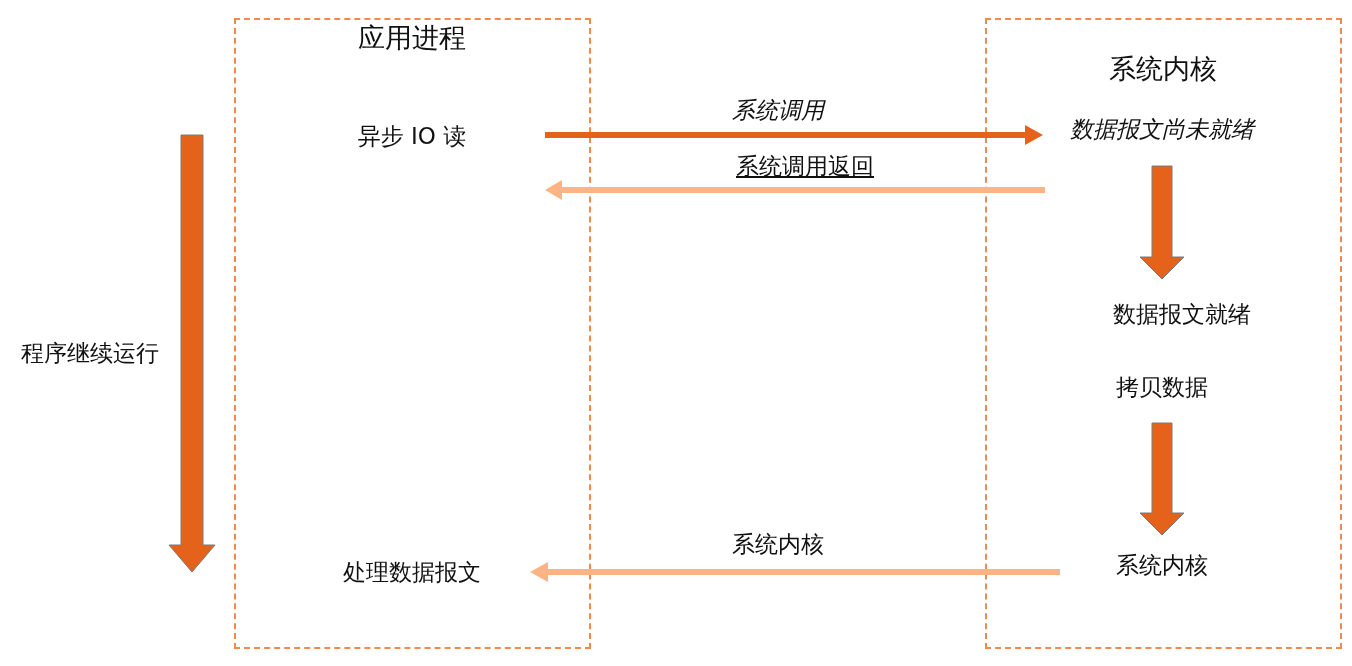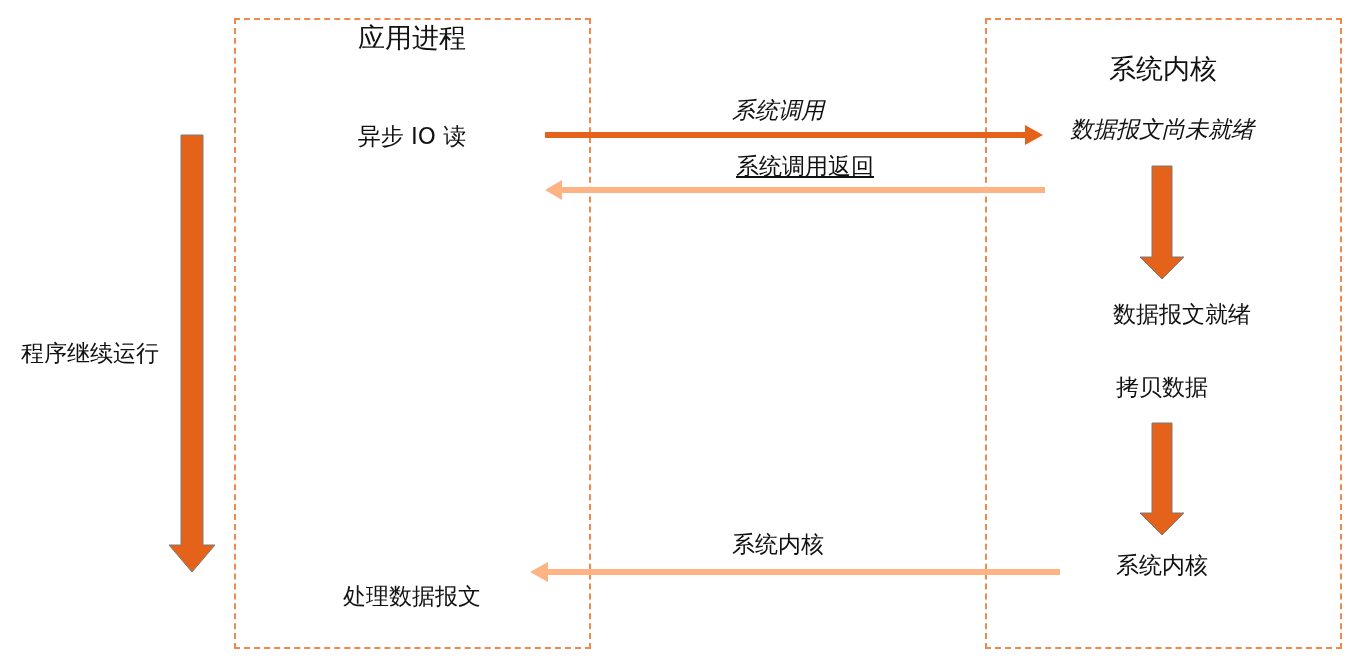--- a/index.html
+++ b/index.html
@@ -46,21 +46,21 @@
     <polygon points="548,562 530,572 548,582" fill="#fdb383"></polygon>
   </g>
 </svg>
 
 <div class="label title" style="left:412px; top:20px;">应用进程</div>
 <div class="label title" style="left:1163px; top:4px;margin-top:47px;">系统内核</div>
 
 <div class="label txt" style="left:90px; top:338px;text-align:center;">程序继续运行</div>
 
 <div class="label txt" style="left:412px; top:121px;text-align:center;">异步 IO 读</div>
-<div class="label txt" style="left:412px; top:581px;text-align:center;">处理数据报文</div>
+<div class="label txt" style="left:412px; top:557px;text-align:center;">处理数据报文</div>
 
 <div class="label txt" style="left:778px; top:95px;font-style:italic;">系统调用</div>
 <div class="label txt" style="left:805px; top:151px;text-decoration:underline;">系统调用返回</div>
 <div class="label txt" style="left:778px; top:529px;">系统内核</div>
 
 <div class="label txt" style="left:1162px; top:114px;font-style:italic;">数据报文尚未就绪</div>
 <div class="label txt" style="left:1162px; top:299px;margin-left:20px;">数据报文就绪</div>
 <div class="label txt" style="left:1162px; top:372px;">拷贝数据</div>
 <div class="label txt" style="left:1162px; top:550px;">系统内核</div>
 

